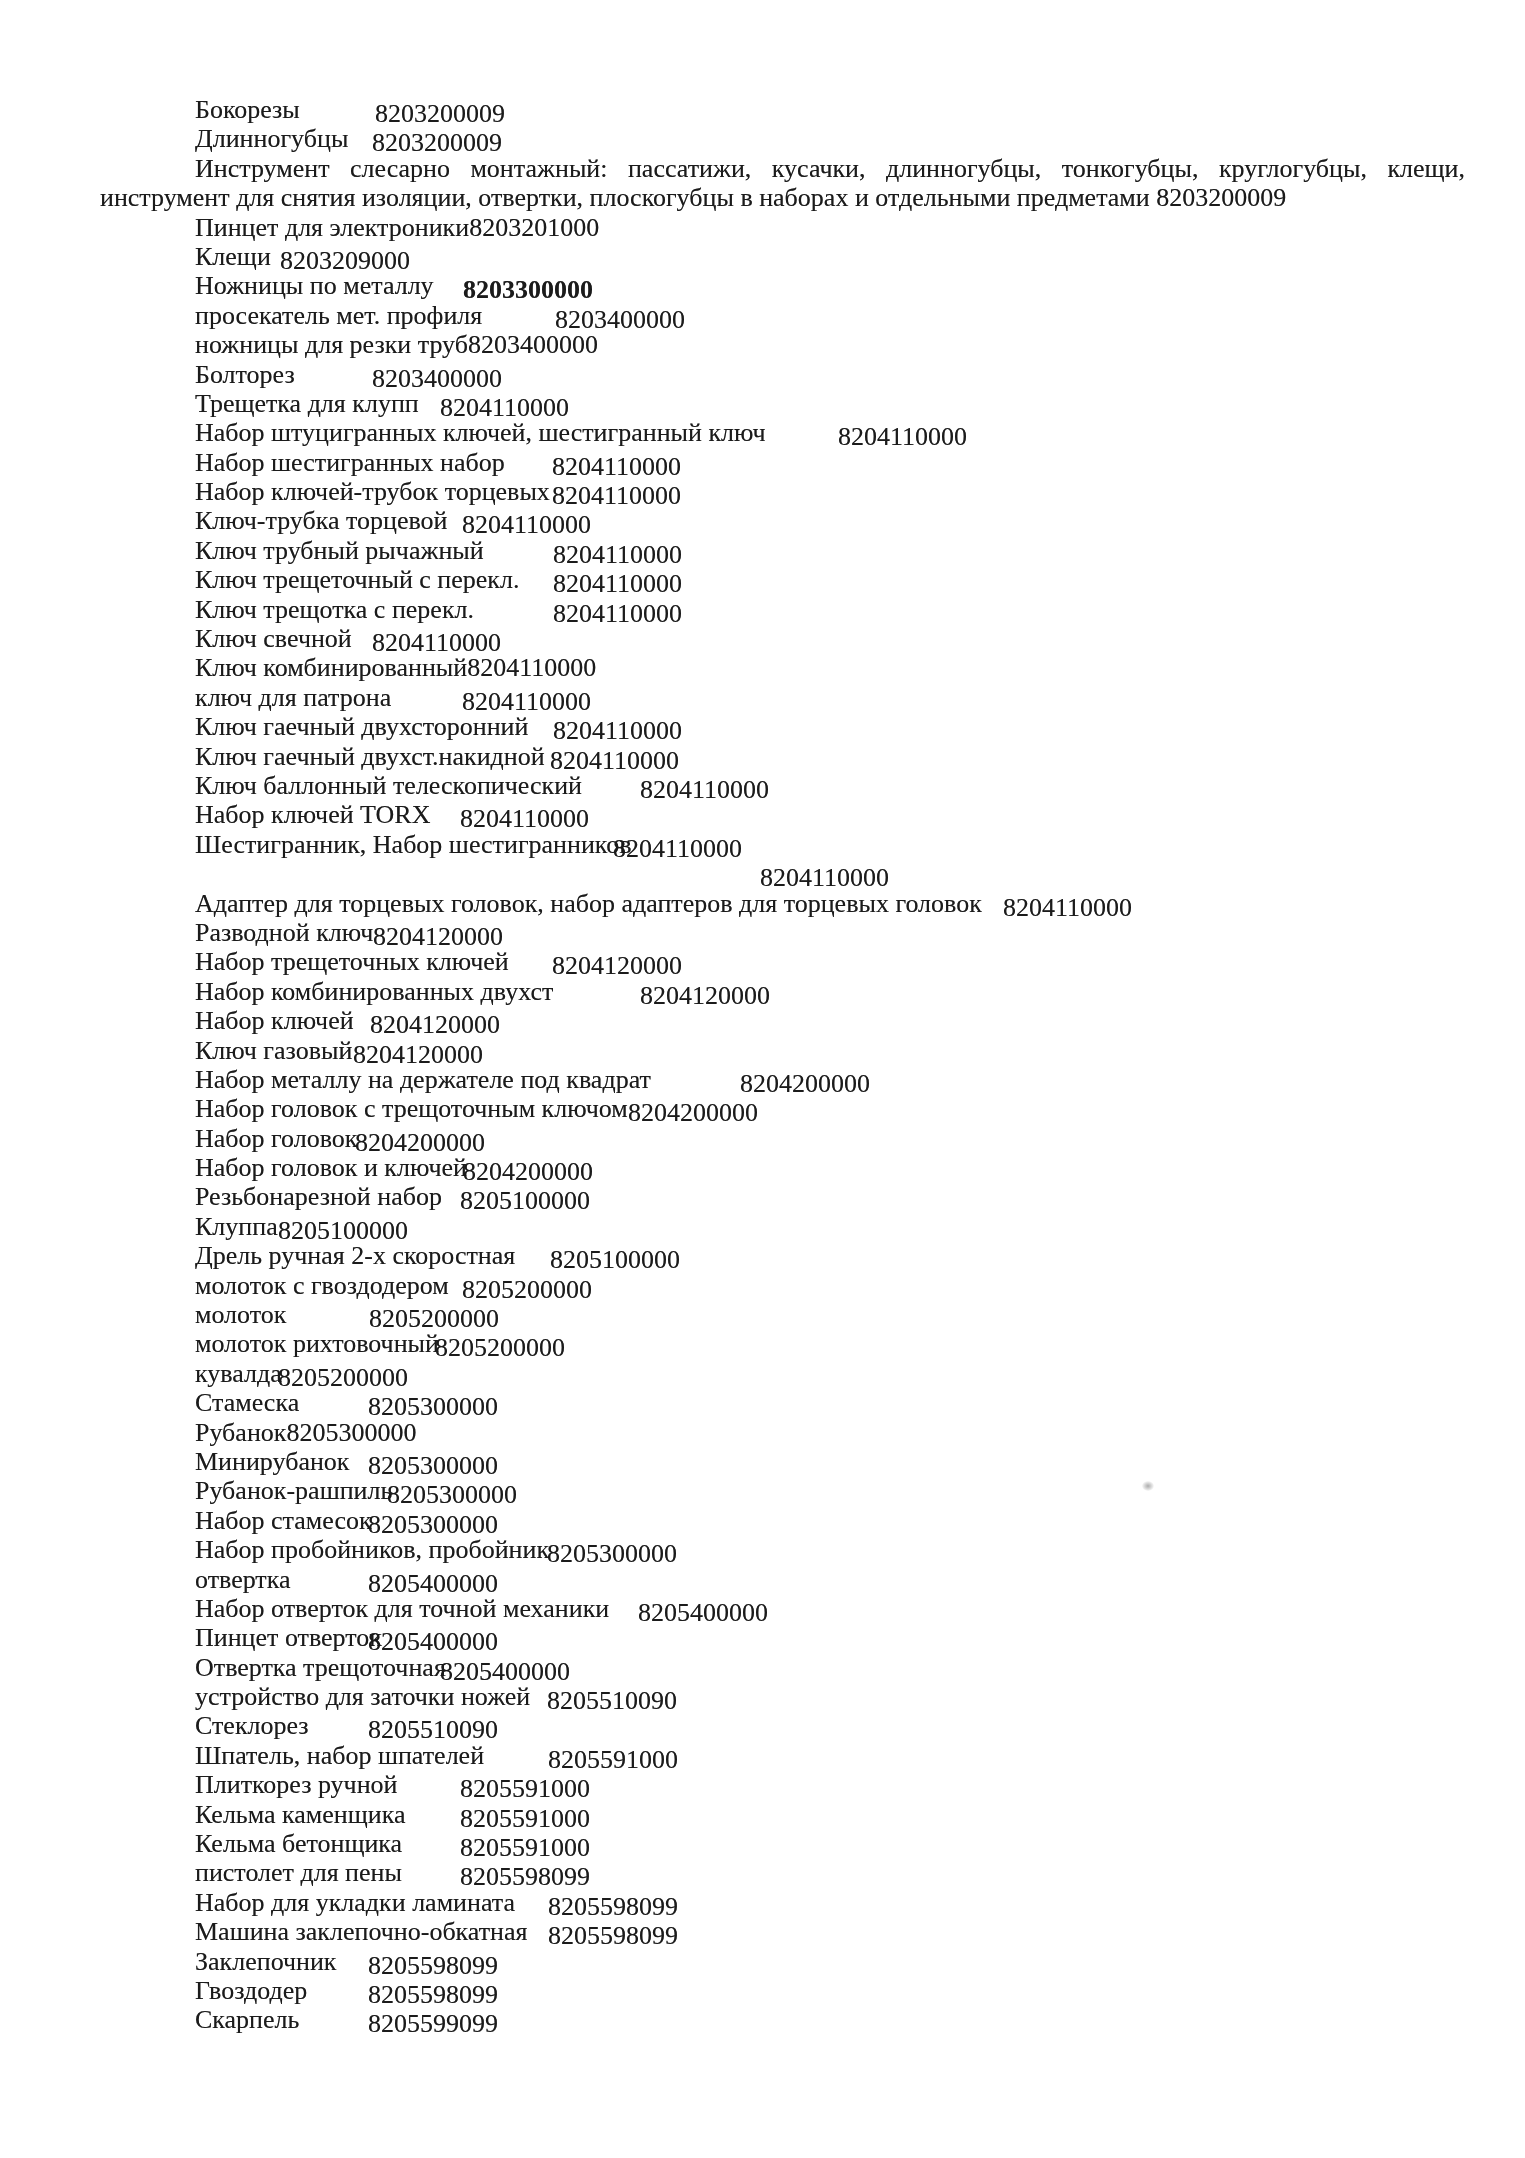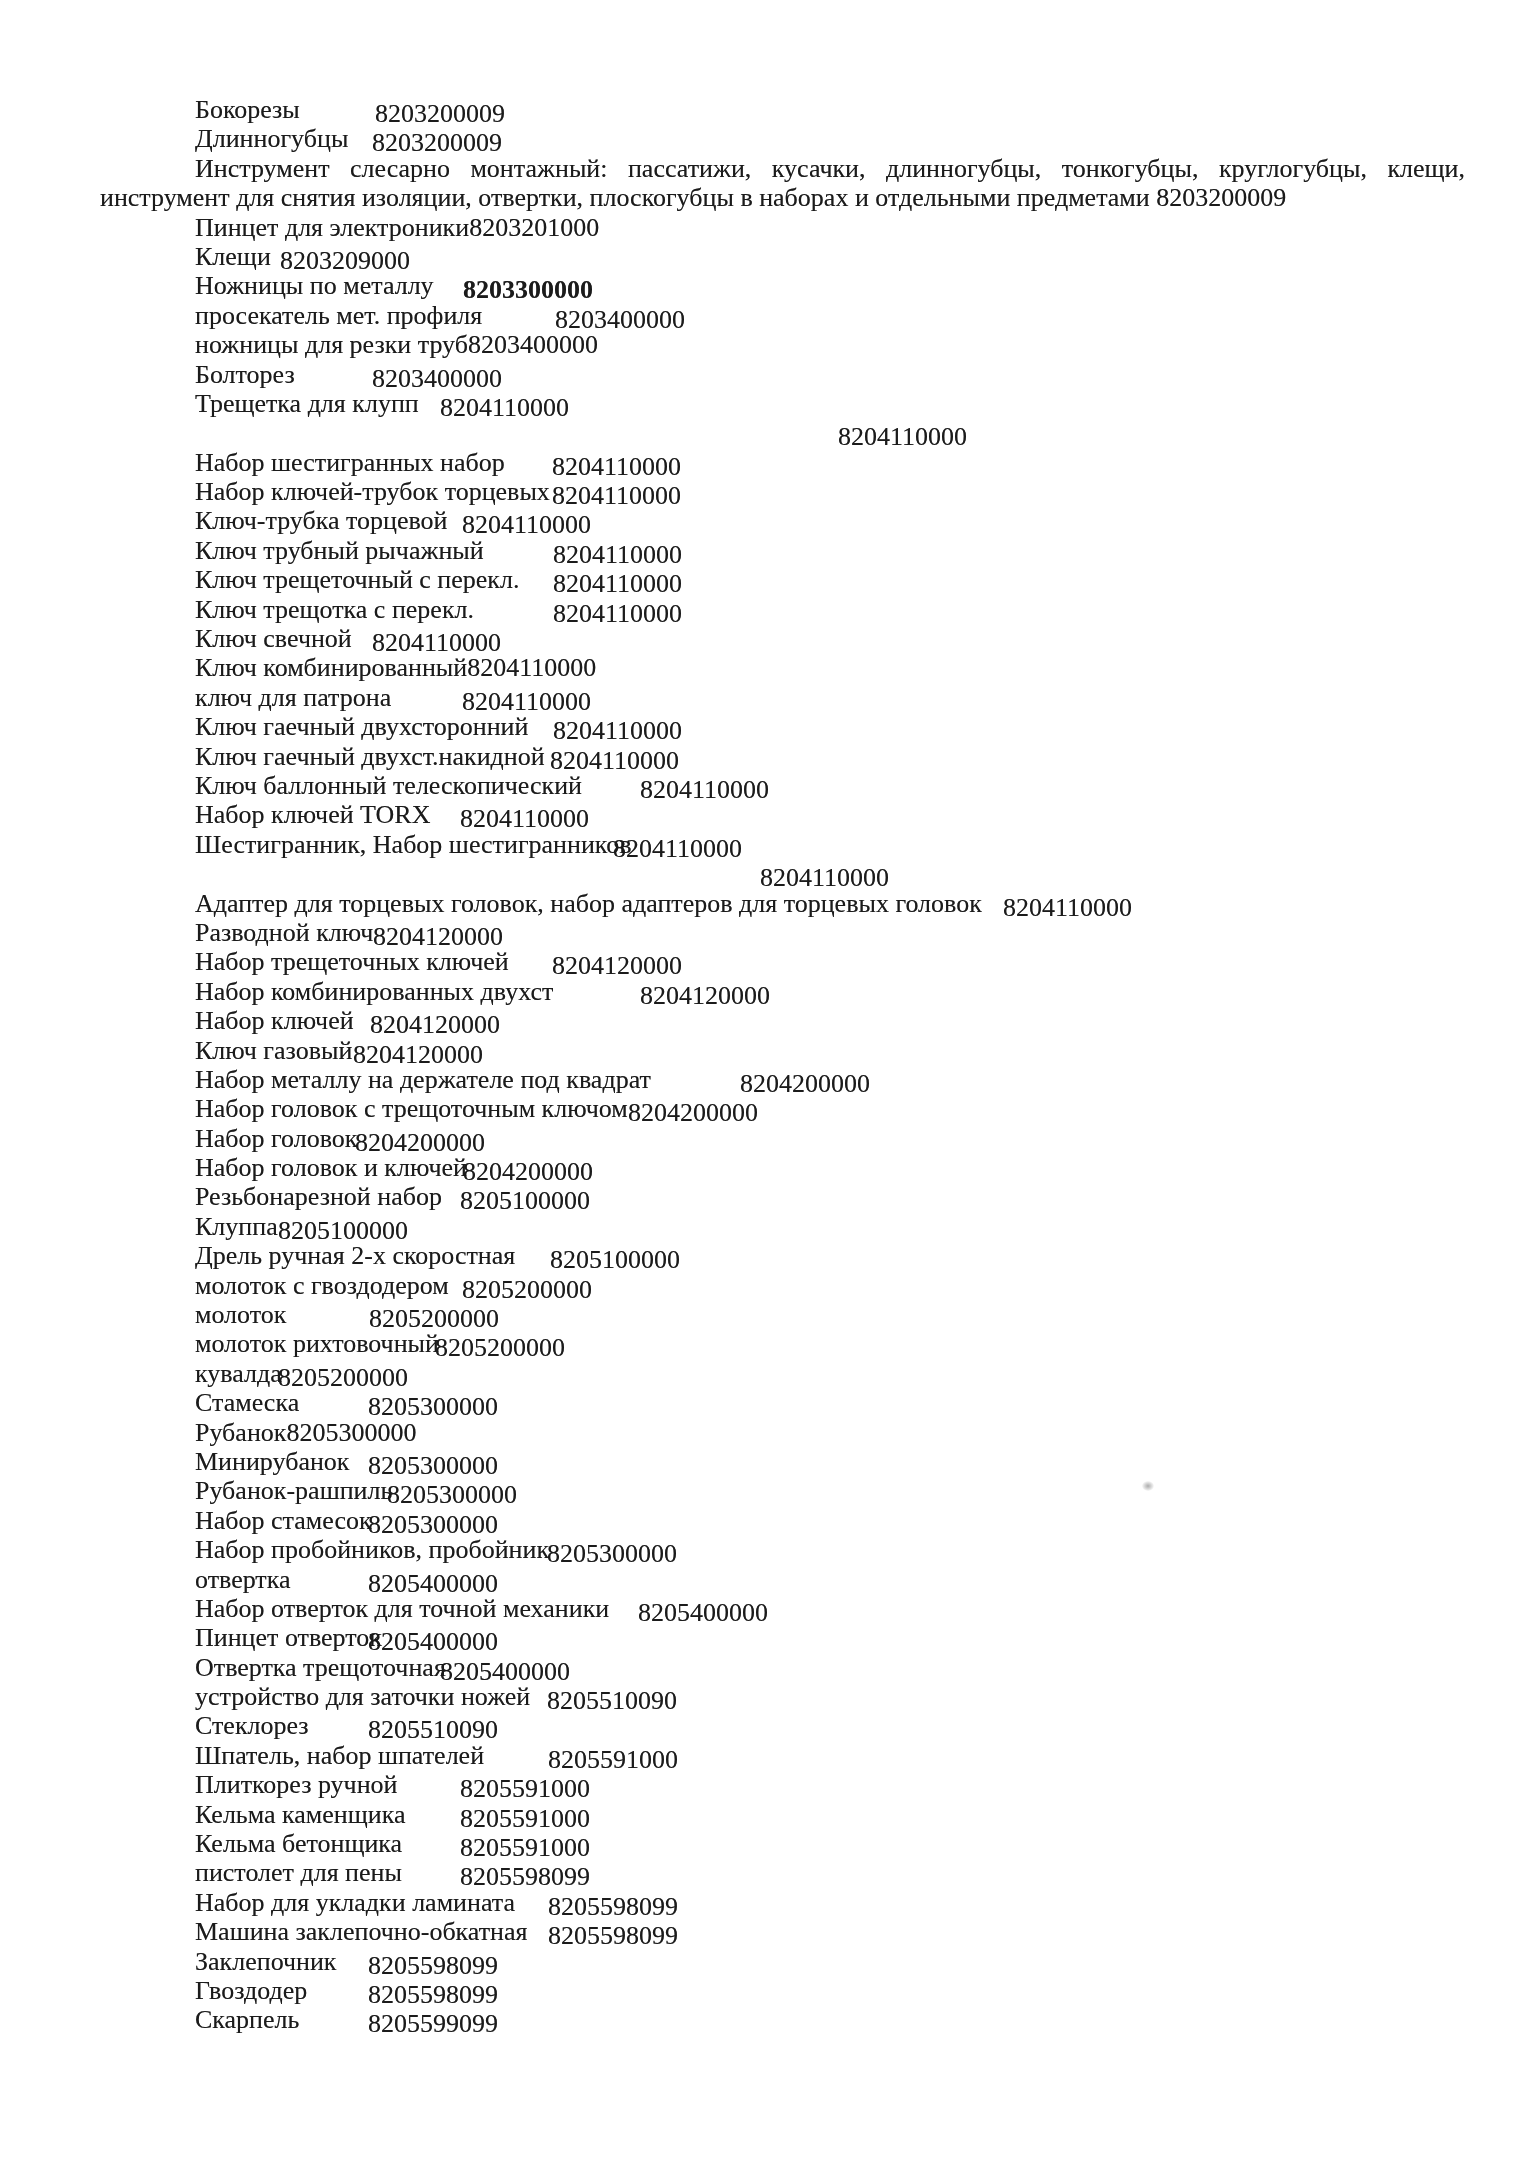--- a/index.html
+++ b/index.html
@@ -59,21 +59,21 @@
         <div class="para-line first">Инструмент слесарно монтажный: пассатижи, кусачки, длинногубцы, тонкогубцы, круглогубцы, клещи,</div>
         <div class="para-line">инструмент для снятия изоляции, отвертки, плоскогубцы в наборах и отдельными предметами 8203200009</div>
       </div>
       <div class="row"><span class="label">Пинцет для электроники</span><span class="sep"></span><span class="code">8203201000</span></div>
       <div class="row"><span class="label">Клещи</span><span class="code abs" style="left: 180px; text-align: right;">8203209000</span></div>
       <div class="row"><span class="label">Ножницы по металлу</span><span class="code abs" style="left: 363px; font-weight: bold;">8203300000</span></div>
       <div class="row"><span class="label">просекатель мет. профиля</span><span class="code abs" style="left: 455px;">8203400000</span></div>
       <div class="row"><span class="label">ножницы для резки труб</span><span class="sep"></span><span class="code">8203400000</span></div>
       <div class="row"><span class="label">Болторез</span><span class="code abs" style="left: 272px;">8203400000</span></div>
       <div class="row"><span class="label">Трещетка для клупп</span><span class="code abs" style="left: 340px;">8204110000</span></div>
-      <div class="row"><span class="code abs" style="left: 738px;">8204110000</span></div>
+      <div class="row"><span class="label">Набор штуцигранных ключей, шестигранный ключ</span><span class="code abs" style="left: 738px;">8204110000</span></div>
       <div class="row"><span class="label">Набор шестигранных набор</span><span class="code abs" style="left: 452px;">8204110000</span></div>
       <div class="row"><span class="label">Набор ключей-трубок торцевых</span><span class="code abs" style="left: 452px;">8204110000</span></div>
       <div class="row"><span class="label">Ключ-трубка торцевой</span><span class="code abs" style="left: 362px;">8204110000</span></div>
       <div class="row"><span class="label">Ключ трубный рычажный</span><span class="code abs" style="left: 453px;">8204110000</span></div>
       <div class="row"><span class="label">Ключ трещеточный с перекл.</span><span class="code abs" style="left: 453px;">8204110000</span></div>
       <div class="row"><span class="label">Ключ трещотка с перекл.</span><span class="code abs" style="left: 453px;">8204110000</span></div>
       <div class="row"><span class="label">Ключ свечной</span><span class="code abs" style="left: 272px;">8204110000</span></div>
       <div class="row"><span class="label">Ключ комбинированный</span><span class="sep"></span><span class="code">8204110000</span></div>
       <div class="row"><span class="label">ключ для патрона</span><span class="code abs" style="left: 362px;">8204110000</span></div>
       <div class="row"><span class="label">Ключ гаечный двухсторонний</span><span class="code abs" style="left: 453px;">8204110000</span></div>

